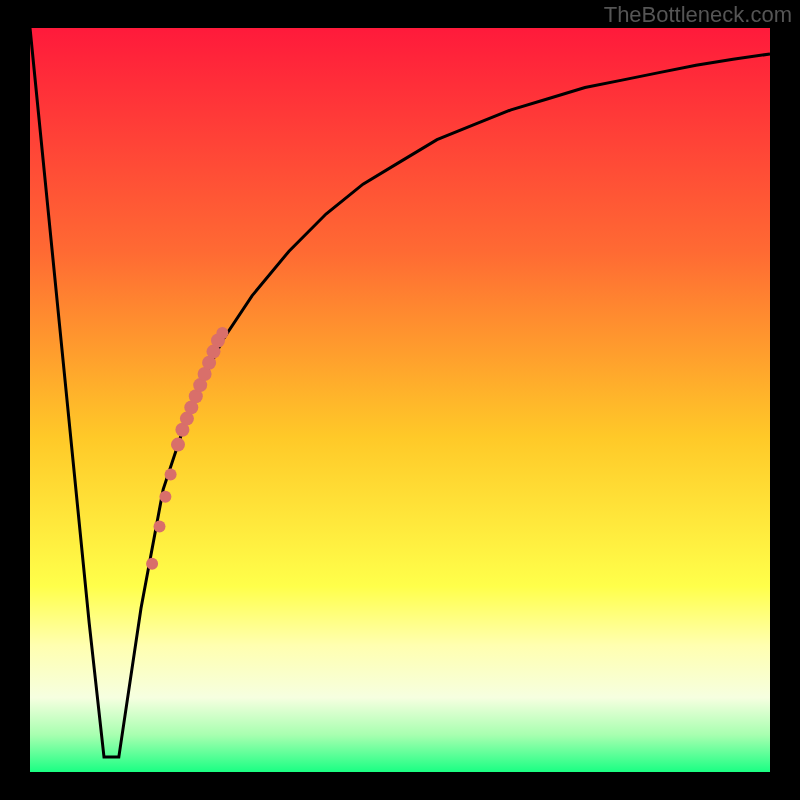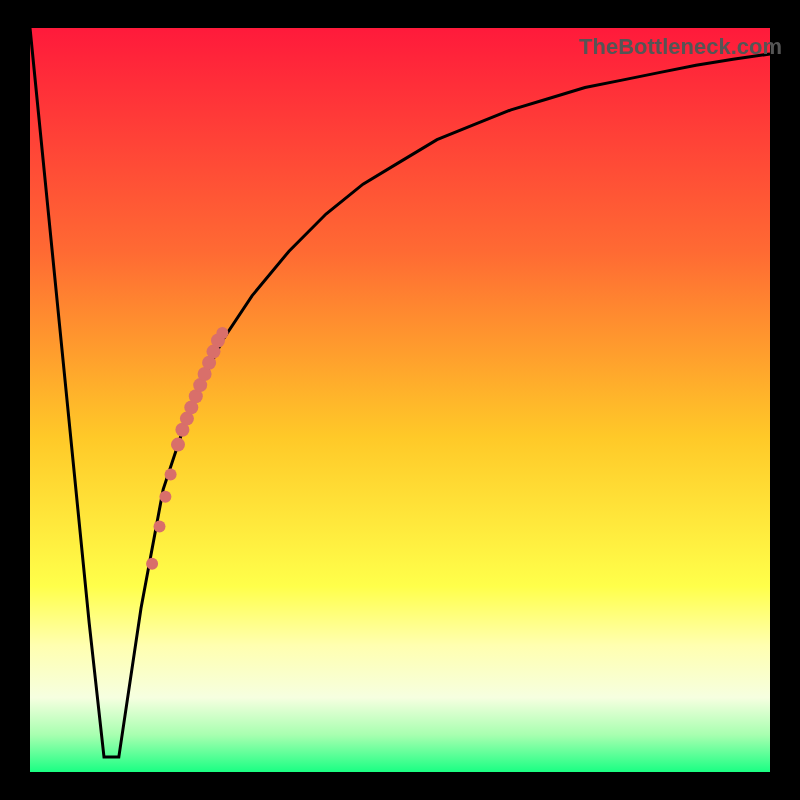--- a/index.html
+++ b/index.html
@@ -16,26 +16,25 @@
     position: absolute;
     top: 0;
     left: 0;
     width: 800px;
     height: 800px;
     background: #000;
   }
   .watermark {
     position: absolute;
     top: 2px;
-    right: 18px;
+    right: 8px;
     color: #555;
     font-size: 22px;
-    font-weight: 700;
+    font-weight: 400;
     z-index: 10;
-    margin-top: 32px;
   }
   svg {
     display: block;
   }
 </style>
 </head>
 <body>
 
 <div class="frame">
   <div class="watermark">TheBottleneck.com</div>

